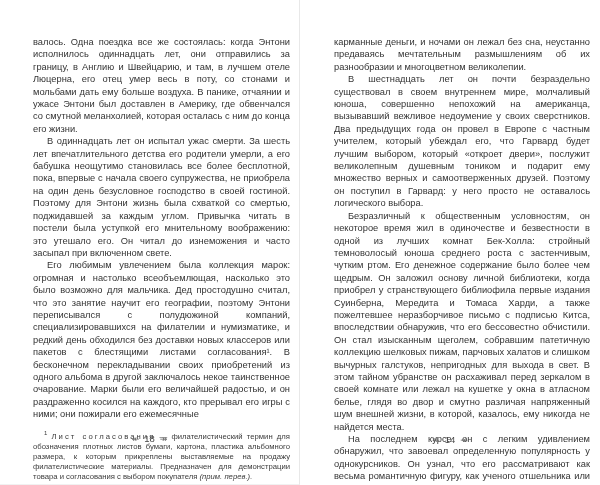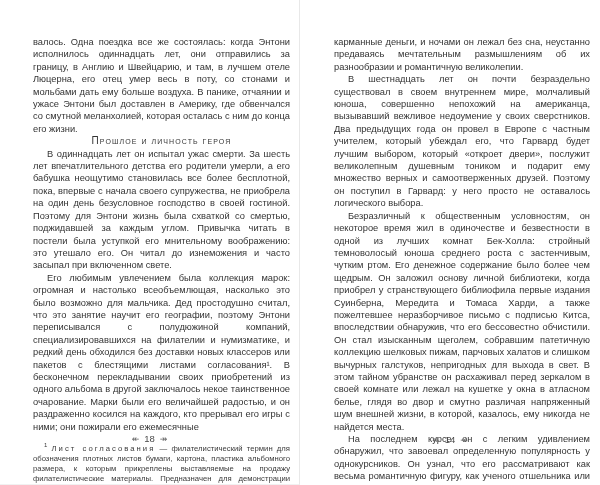--- a/index.html
+++ b/index.html
@@ -88,31 +88,30 @@
   }
 </style>
 </head>
 <body>
 
 <div class="spread">
 
   <div class="page page-left">
     <div class="body-text">
       <p>валось. Одна поездка все же состоялась: когда Энтони исполнилось одиннадцать лет, они отправились за границу, в Англию и Швейцарию, и там, в лучшем отеле Люцерна, его отец умер весь в поту, со стонами и мольбами дать ему больше воздуха. В панике, отчаянии и ужасе Энтони был доставлен в Америку, где обвенчался со смутной меланхолией, которая осталась с ним до конца его жизни.</p>
-      <p class="section-heading">Прошлое и личность героя</p>
       <p class="indent">В одиннадцать лет он испытал ужас смерти. За шесть лет впечатлительного детства его родители умерли, а его бабушка неощутимо становилась все более бесплотной, пока, впервые с начала своего супружества, не приобрела на один день безусловное господство в своей гостиной. Поэтому для Энтони жизнь была схваткой со смертью, поджидавшей за каждым углом. Привычка читать в постели была уступкой его мнительному воображению: это утешало его. Он читал до изнеможения и часто засыпал при включенном свете.</p>
       <p class="indent">Его любимым увлечением была коллекция марок: огромная и настолько всеобъемлющая, насколько это было возможно для мальчика. Дед простодушно считал, что это занятие научит его географии, поэтому Энтони переписывался с полудюжиной компаний, специализировавшихся на филателии и нумизматике, и редкий день обходился без доставки новых классеров или пакетов с блестящими листами согласования¹. В бесконечном перекладывании своих приобретений из одного альбома в другой заключалось некое таинственное очарование. Марки были его величайшей радостью, и он раздраженно косился на каждого, кто прерывал его игры с ними; они пожирали его ежемесячные</p>
     </div>
     <div class="footnote"><sup>1</sup> <span class="spaced">Лист согласования</span><span> — филателистический термин для обозначения плотных листов бумаги, картона, пластика альбомного размера, к которым прикреплены выставляемые на продажу филателистические материалы. Предназначен для демонстрации товара и согласования с выбором покупателя </span><span class="translator-note">(прим. перев.).</span></div>
     <div class="pagenum"><span class="orn">↞</span><span>18</span><span class="orn">↠</span></div>
   </div>
 
   <div class="page page-right">
     <div class="body-text">
-      <p>карманные деньги, и ночами он лежал без сна, неустанно предаваясь мечтательным размышлениям об их разнообразии и романтичную великолепии.</p>
+      <p>карманные деньги, и ночами он лежал без сна, неустанно предаваясь мечтательным размышлениям об их разнообразии и многоцветном великолепии.</p>
       <p class="indent">В шестнадцать лет он почти безраздельно существовал в своем внутреннем мире, молчаливый юноша, совершенно непохожий на американца, вызывавший вежливое недоумение у своих сверстников. Два предыдущих года он провел в Европе с частным учителем, который убеждал его, что Гарвард будет лучшим выбором, который «откроет двери», послужит великолепным душевным тоником и подарит ему множество верных и самоотверженных друзей. Поэтому он поступил в Гарвард: у него просто не оставалось логического выбора.</p>
       <p class="indent">Безразличный к общественным условностям, он некоторое время жил в одиночестве и безвестности в одной из лучших комнат Бек-Холла: стройный темноволосый юноша среднего роста с застенчивым, чутким ртом. Его денежное содержание было более чем щедрым. Он заложил основу личной библиотеки, когда приобрел у странствующего библиофила первые издания Суинберна, Мередита и Томаса Харди, а также пожелтевшее неразборчивое письмо с подписью Китса, впоследствии обнаружив, что его бессовестно обчистили. Он стал изысканным щеголем, собравшим патетичную коллекцию шелковых пижам, парчовых халатов и слишком вычурных галстуков, непригодных для выхода в свет. В этом тайном убранстве он расхаживал перед зеркалом в своей комнате или лежал на кушетке у окна в атласном белье, глядя во двор и смутно различая напряженный шум внешней жизни, в которой, казалось, ему никогда не найдется места.</p>
       <p class="indent">На последнем курсе он с легким удивлением обнаружил, что завоевал определенную популярность у однокурсников. Он узнал, что его рассматривают как весьма романтичную фигуру, как ученого отшельника или столп мудрости. Это забавляло, но втайне радовало его, и он начал выходить в свет — сначала понемногу, потом все</p>
     </div>
     <div class="pagenum"><span class="orn">↞</span><span>14</span><span class="orn">↠</span></div>
   </div>
 
 </div>
 
 </body></html>

